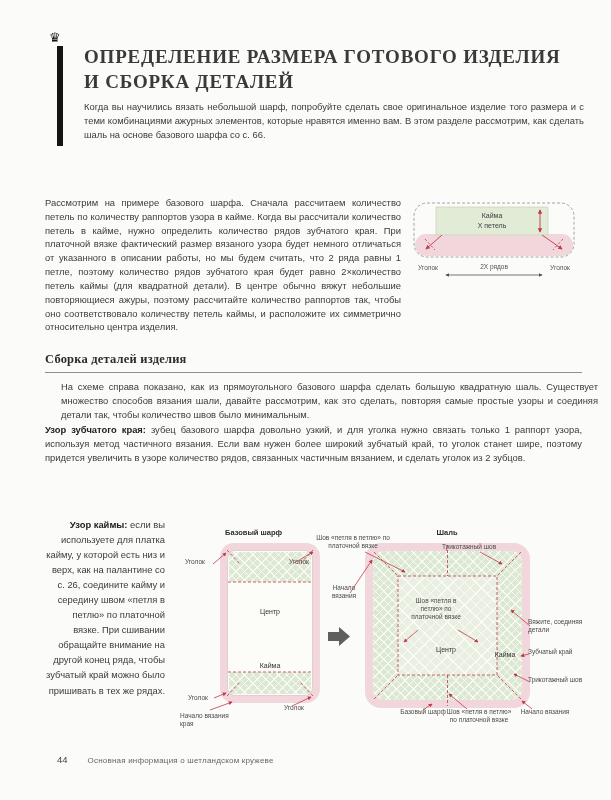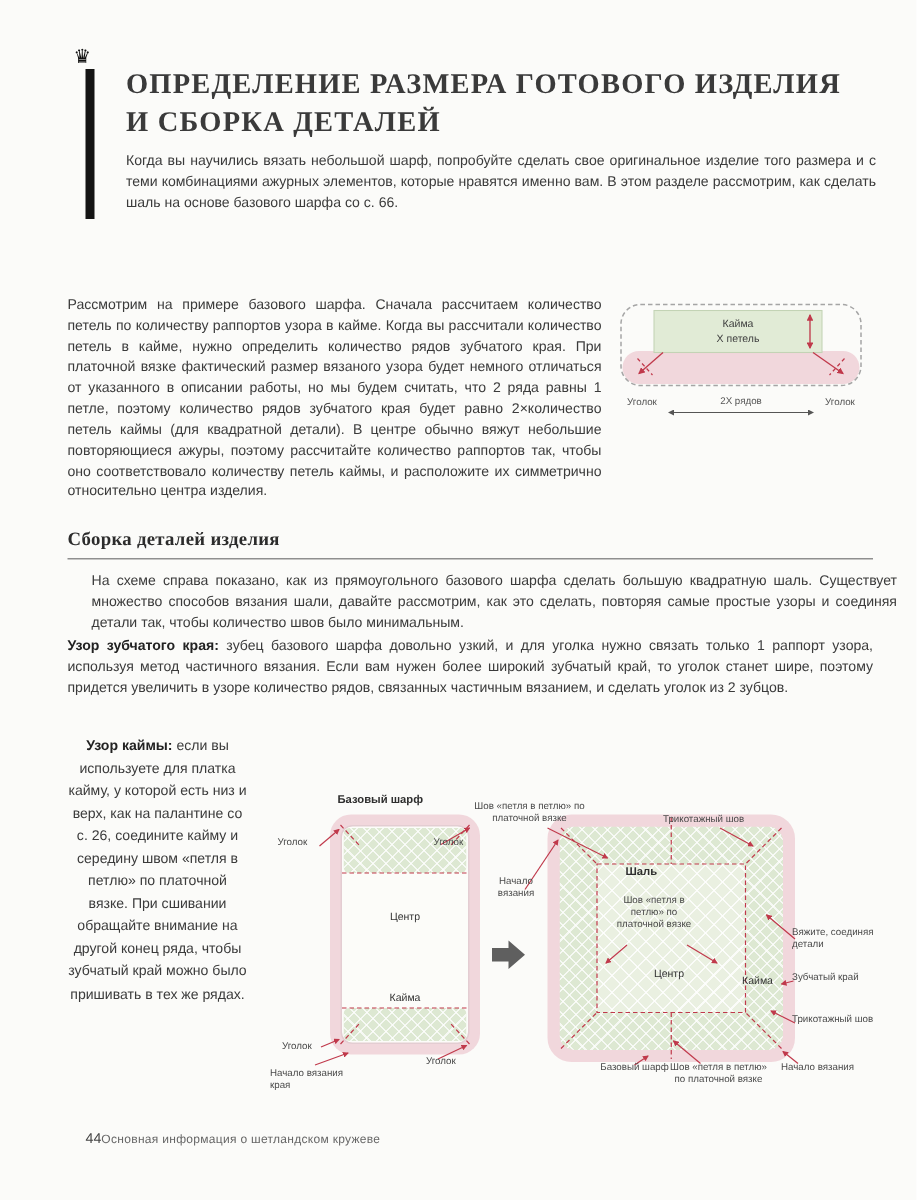--- a/index.html
+++ b/index.html
@@ -15,21 +15,21 @@
     font-family:"Liberation Serif", serif; font-size:19px; font-weight:700;
     color:#3a3a3a; letter-spacing:0.8px; line-height:1.3;
   }
   .intro { position:absolute; left:84px; top:100px; width:500px; font-size:9.4px; line-height:1.5; text-align:justify; }
   .sec-head {
     position:absolute; left:45px; width:537px;
     font-family:"Liberation Serif", serif; font-size:12.5px; font-weight:700; color:#2c2c2c;
     padding-bottom:5px; border-bottom:1px solid #8f8f8f; letter-spacing:0.2px;
   }
   .body-text { position:absolute; font-size:9.4px; line-height:1.47; text-align:justify; color:#3b3b3b; }
-  .body-text.narrow { text-align:center; line-height:1.6; }
+  .body-text.narrow { text-align:right; line-height:1.6;margin-top:28px; }
   .body-text strong { color:#222; }
 
   .diagram1 { position:absolute; left:408px; top:198px; width:176px; height:92px; }
   .diagram1 svg { font-family:"Liberation Sans", sans-serif; }
   .t1 { font-size:7px; fill:#3f3f3f; }
   .t2 { font-size:6.5px; fill:#555; }
 
   .figure { position:absolute; left:180px; top:498px; width:415px; height:256px; }
   .lattice {
     background-color:#dde8d2;
@@ -50,21 +50,21 @@
   .shawl { position:absolute; left:185px; top:45px; width:165px; height:165px; background:#f1d7dc; border-radius:16px; z-index:1; }
   .shawl-frame { position:absolute; left:8px; top:8px; right:8px; bottom:8px; border-radius:10px; }
   .shawl-center { position:absolute; left:33px; top:33px; right:33px; bottom:33px; }
   .fig-overlay { position:absolute; left:0; top:0; width:415px; height:256px; z-index:2; pointer-events:none; }
   .fig-label { position:absolute; z-index:3; font-size:6.5px; line-height:1.25; color:#4a4a4a; }
   .fig-title { font-size:7.5px; font-weight:700; color:#2e2e2e; }
   .fig-inner { font-size:7px; color:#333; }
   .cl { stroke:#c0394b; stroke-width:0.8; fill:none; }
   .dl { stroke:#c0394b; stroke-width:0.8; fill:none; stroke-dasharray:3 2; }
 
-  .footer { position:absolute; left:57px; top:754px; display:flex; align-items:baseline; }
+  .footer { position:absolute; left:57px; top:754px; display:flex; gap:20px; align-items:baseline; }
   .pagenum { font-size:9.5px; color:#444; }
   .footer-text { font-size:8px; color:#666; letter-spacing:0.2px;text-align:center; }
   .watermark { position:absolute; right:10px; top:783px; font-size:9.5px; color:#c0bfbd;margin-top:48px; }
 </style>
 </head>
 <body>
 
 <div class="page">
 
   <div class="crown">♛</div>
@@ -162,21 +162,21 @@
       <line class="cl" x1="287" y1="211" x2="269" y2="196" marker-end="url(#mr)"></line>
       <line class="cl" x1="352" y1="211" x2="342" y2="203" marker-end="url(#mr)"></line>
       <line class="cl" x1="34" y1="200" x2="46" y2="195" marker-end="url(#mr)"></line>
       <line class="cl" x1="112" y1="208" x2="131" y2="199" marker-end="url(#mr)"></line>
       <line class="cl" x1="30" y1="212" x2="52" y2="204" marker-end="url(#mr)"></line>
 
       <path d="M148 134 h11 v-5 l11 9.5 l-11 9.5 v-5 h-11 z" fill="#5f5f5f"></path>
     </svg>
 
     <div class="fig-label fig-title" style="left:45px; top:30px; width:90px;">Базовый шарф</div>
-    <div class="fig-label fig-title" style="left:237px; top:30px; width:60px; text-align:left;margin-top:48px;">Шаль</div>
+    <div class="fig-label fig-title" style="left:237px; top:30px; width:60px; text-align:center;">Шаль</div>
 
     <div class="fig-label" style="left:128px; top:36px; width:90px; text-align:center;">Шов «петля в петлю» по платочной вязке</div>
     <div class="fig-label" style="left:262px; top:45px; width:72px;">Трикотажный шов</div>
     <div class="fig-label" style="left:5px; top:60px; width:32px;">Уголок</div>
     <div class="fig-label" style="left:109px; top:60px; width:32px;">Уголок</div>
     <div class="fig-label" style="left:144px; top:86px; width:40px; text-align:center;">Начало вязания</div>
     <div class="fig-label" style="left:224px; top:99px; width:64px; text-align:center;">Шов «петля в петлю» по платочной вязке</div>
     <div class="fig-label" style="left:348px; top:120px; width:64px;">Вяжите, соединяя детали</div>
     <div class="fig-label" style="left:348px; top:150px; width:60px;">Зубчатый край</div>
     <div class="fig-label fig-inner" style="left:306px; top:153px; width:38px; text-align:center;">Кайма</div>

